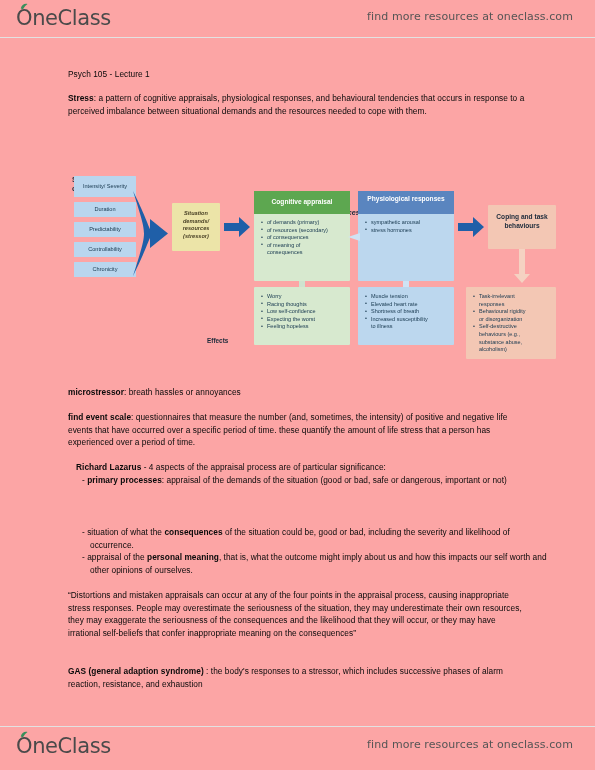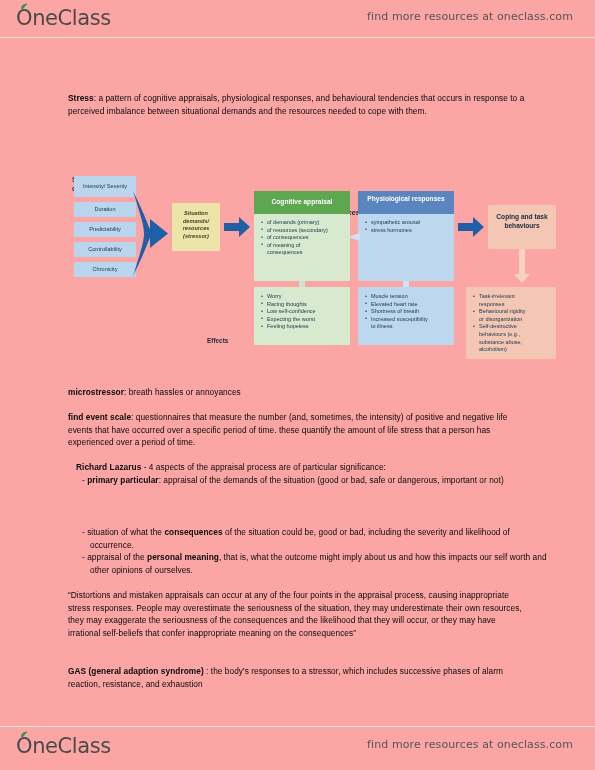--- a/index.html
+++ b/index.html
@@ -170,20 +170,21 @@
     <div class="brand-logo">
       <span class="logo-word">OneClass</span>
       <svg class="leaf" viewBox="0 0 12 9">
         <path d="M1 7 C2 2, 6 0, 10 1 C8 3, 6 4, 4 8 Z" fill="#3a8f5c"></path>
       </svg>
     </div>
     <div class="brand-tagline">find more resources at oneclass.com</div>
   </div>
   <div class="rule top"></div>
 
+  <div class="note" style="top:68px;">Psych 105 - Lecture 1</div>
 
   <div class="note" style="top:92px;">
     <b>Stress</b><span>: a pattern of cognitive appraisals, physiological responses, and behavioural tendencies that occurs in response to a perceived imbalance between situational demands and the resources needed to cope with them.</span>
   </div>
 
   <div id="diagram">
 
     <div class="t dg-head" style="left:6px; top:0px; width:90px;">
       <span>Stressor</span><br>
       <span>characteristics</span>
@@ -307,21 +308,21 @@
 
   <div class="note" style="top:411px;">
     <b>find event scale</b><span>: questionnaires that measure the number (and, sometimes, the intensity) of positive and negative life events that have occurred over a specific period of time. these quantify the amount of life stress that a person has experienced over a period of time.</span>
   </div>
 
   <div class="note" style="top:461px;padding-left:8px;">
     <b>Richard Lazarus</b><span> - 4 aspects of the appraisal process are of particular significance:</span>
   </div>
 
   <div class="note indent" style="top:474px;">
-    <span>- </span><b>primary particular</b><span>: appraisal of the demands of the situation (good or bad, safe or dangerous, important or not)</span>
+    <span>- </span><b>primary processes</b><span>: appraisal of the demands of the situation (good or bad, safe or dangerous, important or not)</span>
   </div>
 
 
   <div class="note indent" style="top:526px;">
     <span>- situation of what the </span><b>consequences</b><span> of the situation could be, good or bad, including the severity and likelihood of occurrence.</span>
   </div>
 
   <div class="note indent" style="top:551px;">
     <span>- appraisal of the </span><b>personal meaning</b><span>, that is, what the outcome might imply about us and how this impacts our self worth and other opinions of ourselves.</span>
   </div>

